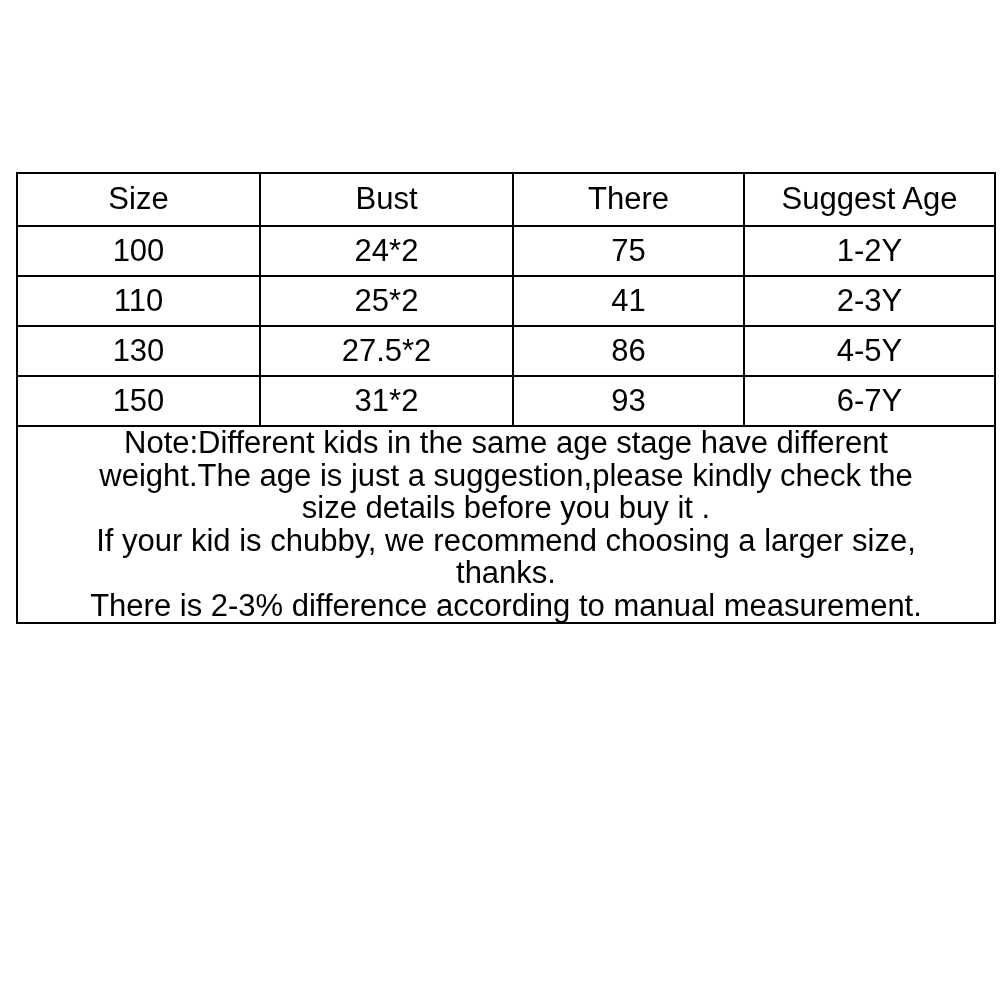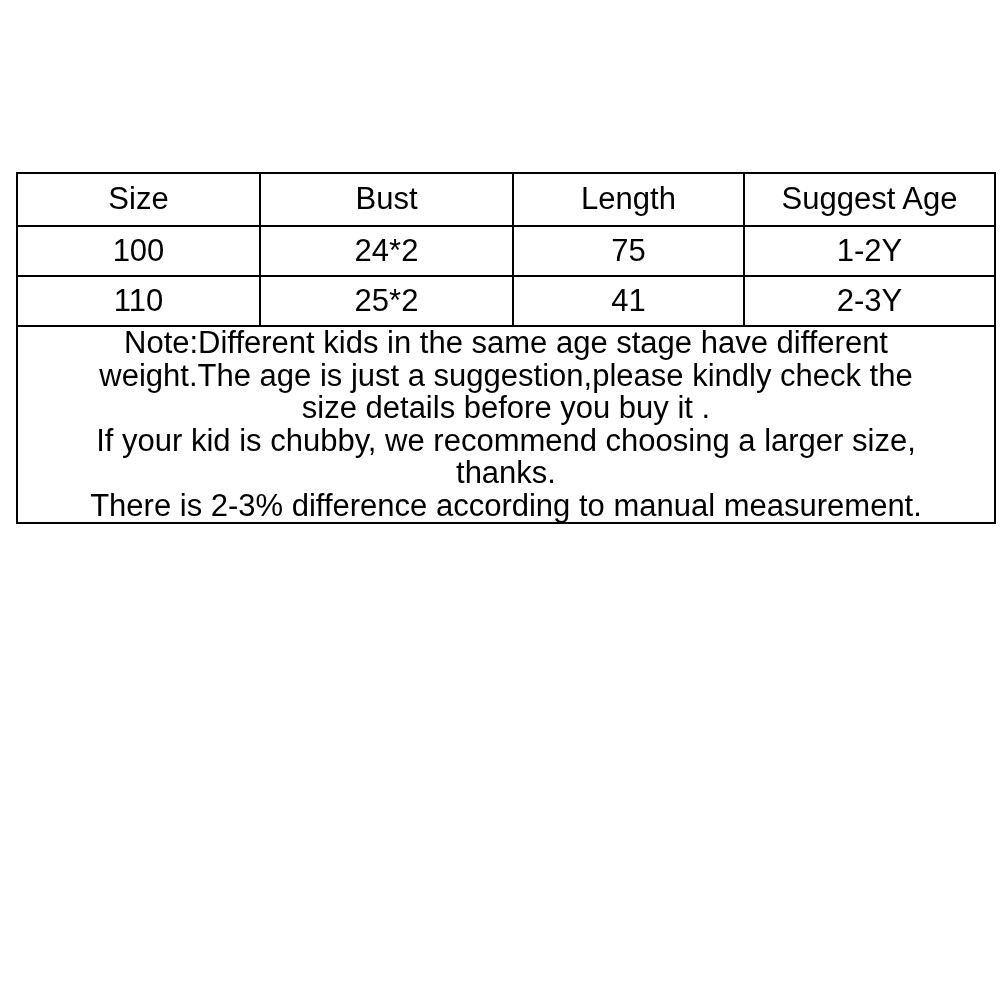--- a/index.html
+++ b/index.html
@@ -78,38 +78,50 @@
       <colgroup>
         <col class="c1">
           <col class="c2">
           <col class="c3">
           <col class="c4">
       </colgroup>
       <thead>
         <tr>
           <th>Size</th>
           <th>Bust</th>
-          <th>Length</th>
+          <th>There</th>
           <th>Suggest Age</th>
         </tr>
       </thead>
       <tbody>
         <tr>
           <td>100</td>
           <td>24*2</td>
           <td>75</td>
           <td>1-2Y</td>
         </tr>
         <tr>
           <td>110</td>
           <td>25*2</td>
           <td>41</td>
           <td>2-3Y</td>
         </tr>
         <tr>
+          <td>130</td>
+          <td>27.5*2</td>
+          <td>86</td>
+          <td>4-5Y</td>
+        </tr>
+        <tr>
+          <td>150</td>
+          <td>31*2</td>
+          <td>93</td>
+          <td>6-7Y</td>
+        </tr>
+        <tr>
           <td class="note-cell" colspan="4">
             <span class="note-line">Note:Different kids in the same age stage have different</span>
             <span class="note-line">weight.The age is just a suggestion,please kindly check the</span>
             <span class="note-line">size details before you buy it .</span>
             <span class="note-line">If your kid is chubby, we recommend choosing a larger size,</span>
             <span class="note-line">thanks.</span>
             <span class="note-line">There is 2-3% difference according to manual measurement.</span>
           </td>
         </tr>
       </tbody>

